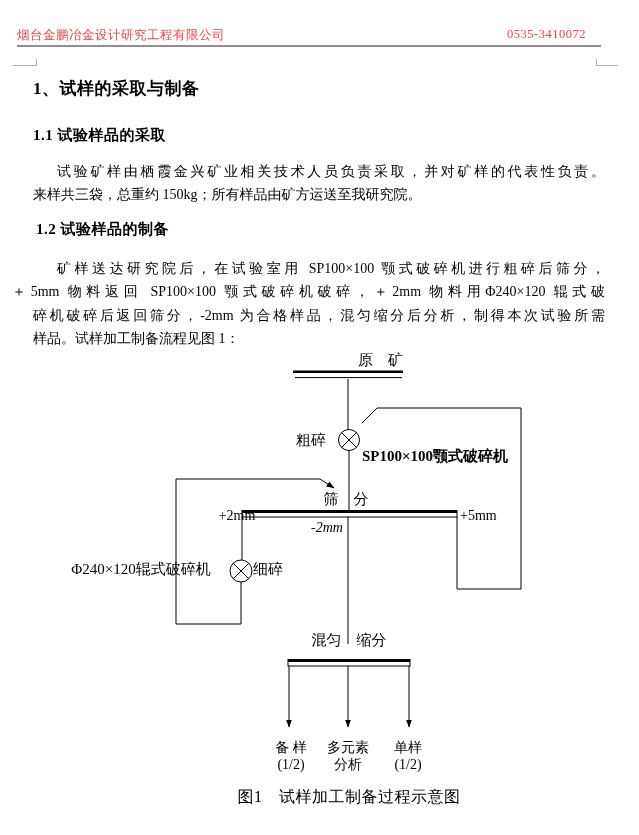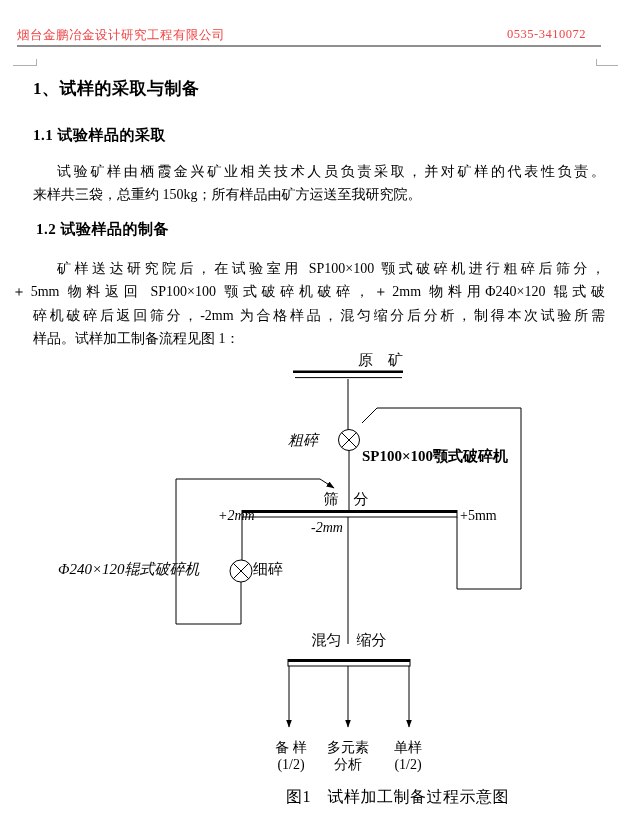--- a/index.html
+++ b/index.html
@@ -24,23 +24,23 @@
   .bl { height:23.3px; line-height:23.3px; font-size:14px;
         text-align:justify; text-align-last:justify; white-space:nowrap;
         text-justify:inter-character; }
   .bl-last { text-align-last:left; }
   .bl-indent { padding-left:24px; }
   .bl-out { margin-left:-21px; width:593px; }
 
   
   .fc { font-size:15px; line-height:17px; white-space:nowrap; }
   .fc-c { text-align:center; }
-  .fc-r { text-align:left;font-style:italic; }
+  .fc-r { text-align:center; }
   .fc-sm { font-size:14px; }
-  .fc-cap { font-size:16px; letter-spacing:0.5px;text-align:right; }
+  .fc-cap { font-size:16px; letter-spacing:0.5px; }
 
   svg line, svg polyline, svg circle, svg rect, svg path { stroke:#000; fill:none; }
   svg .thick { stroke-width:2.6; }
   svg .thin { stroke-width:1; }
   svg marker path { fill:#000; stroke:none; }
 </style>
 </head>
 <body>
 
 <div class="abs hdr-txt" style="left:17px; top:27px;">烟台金鹏冶金设计研究工程有限公司</div>

